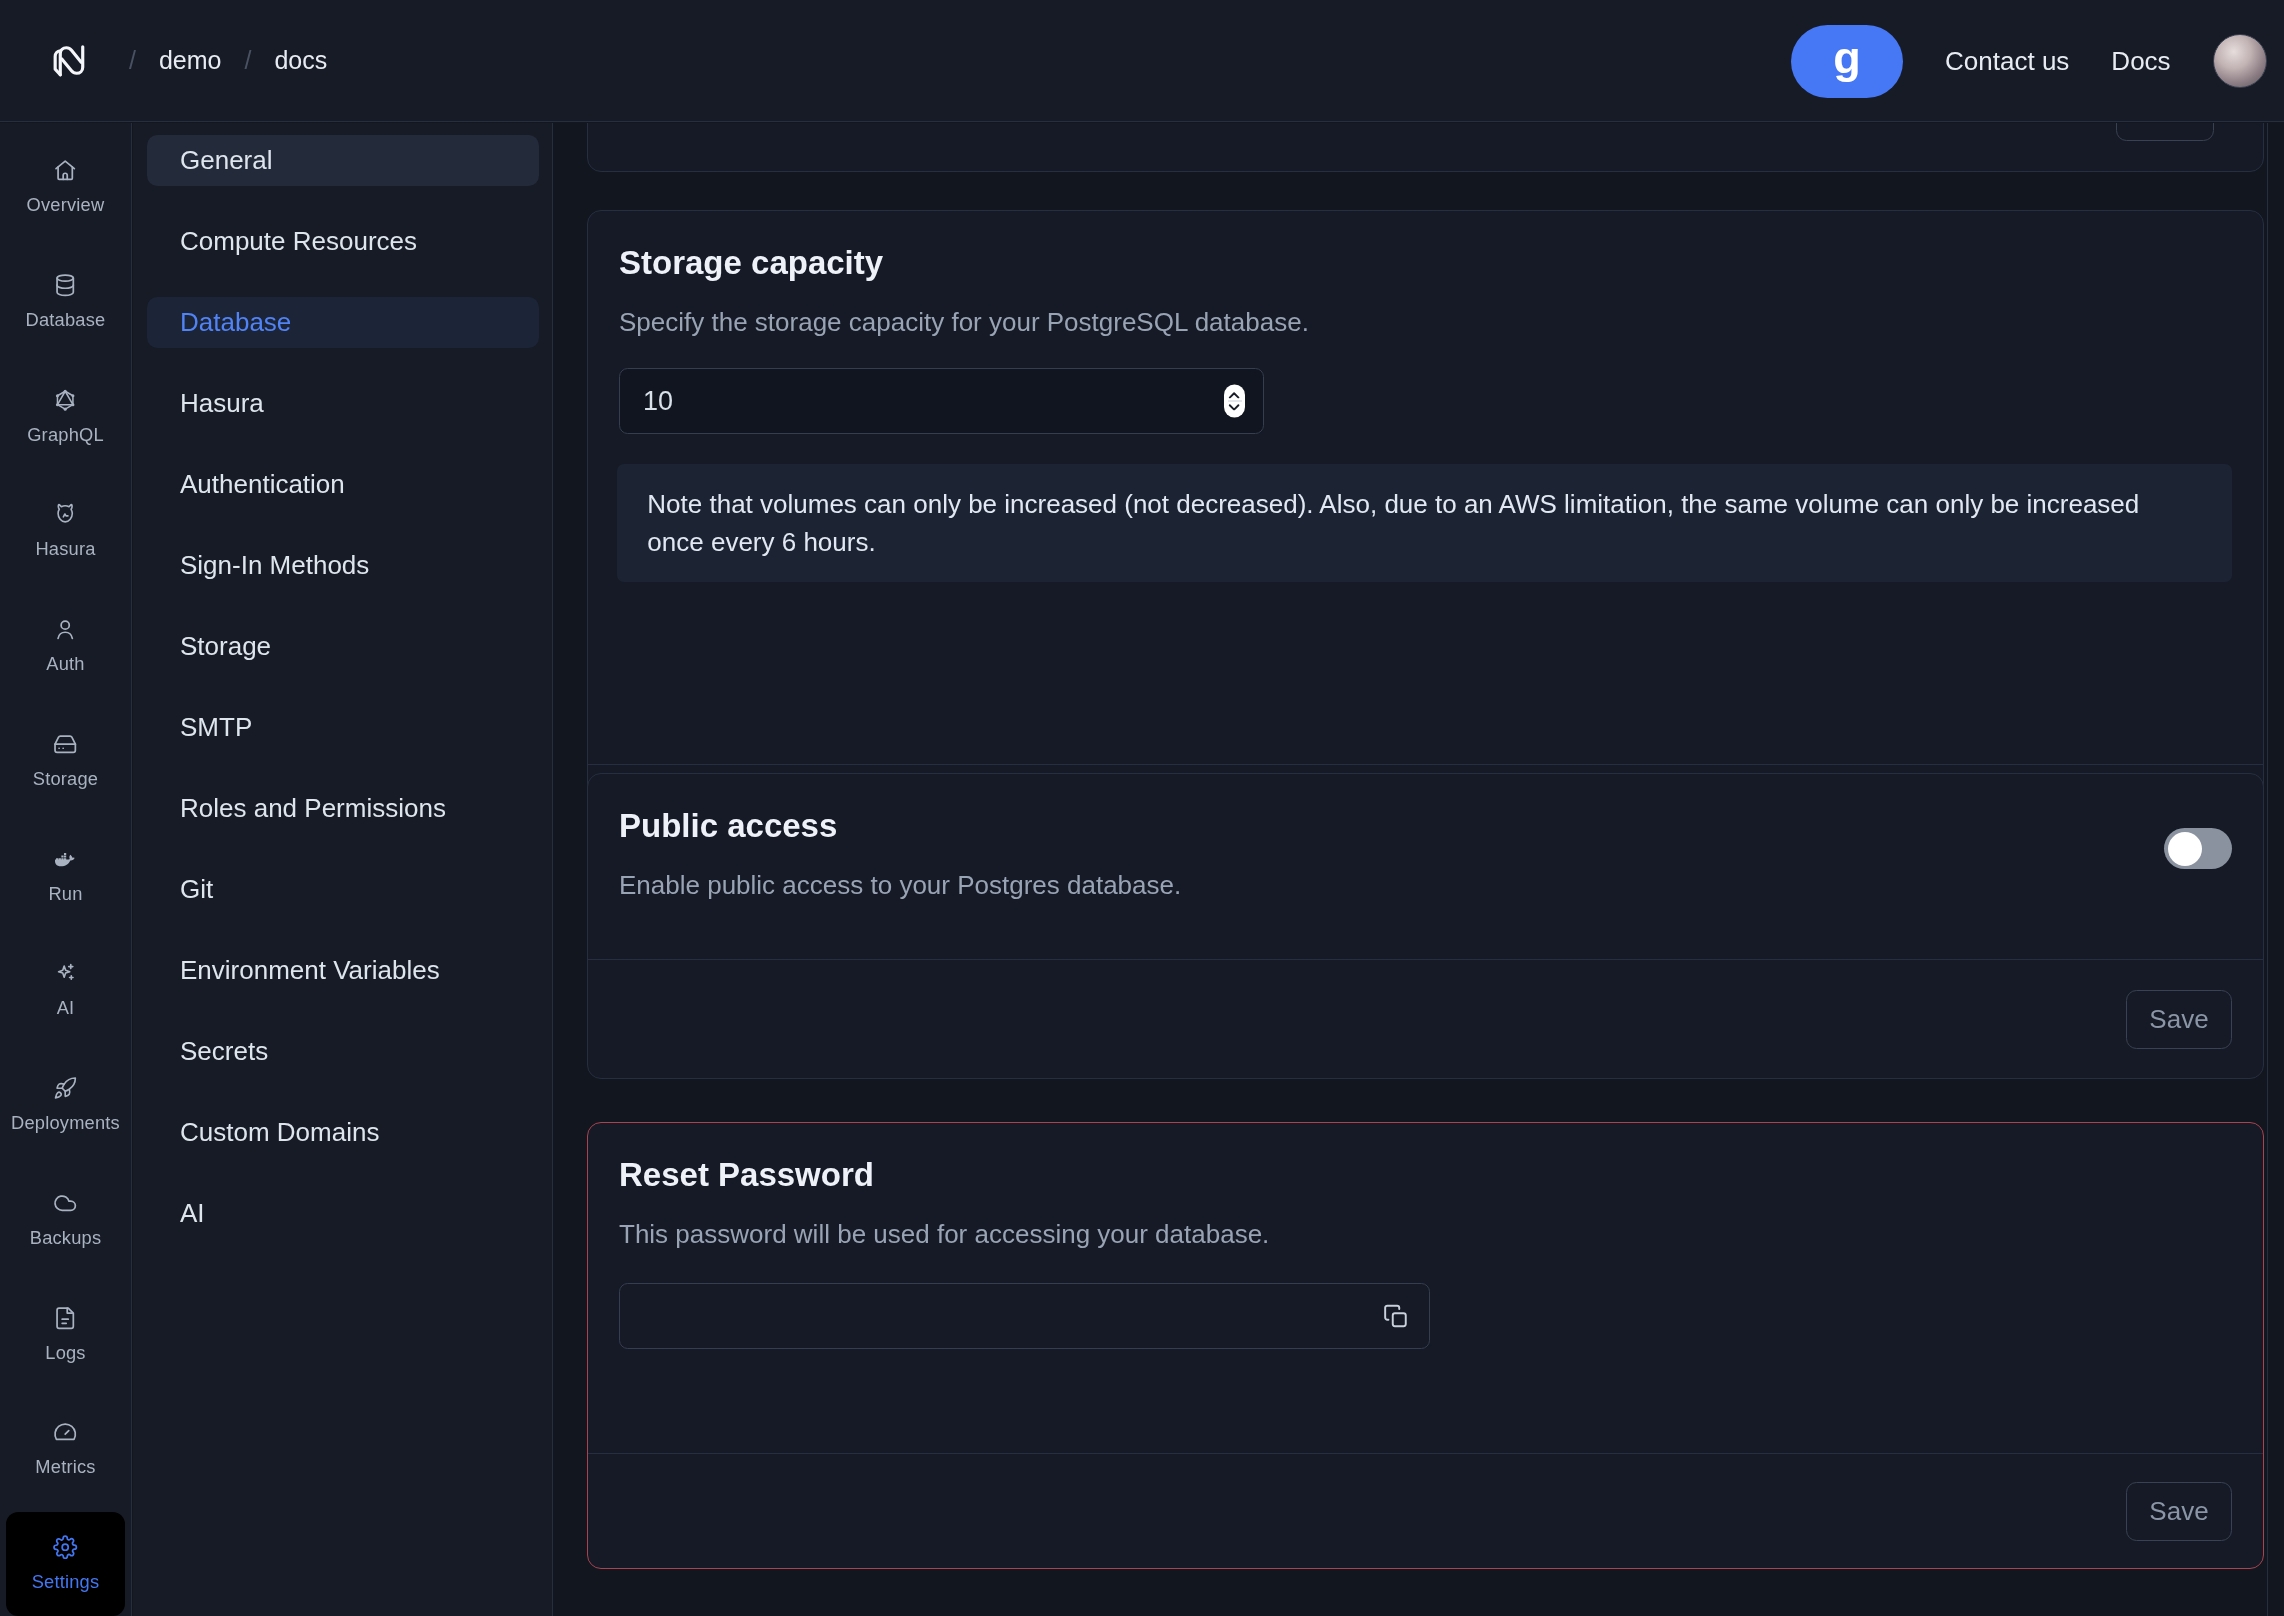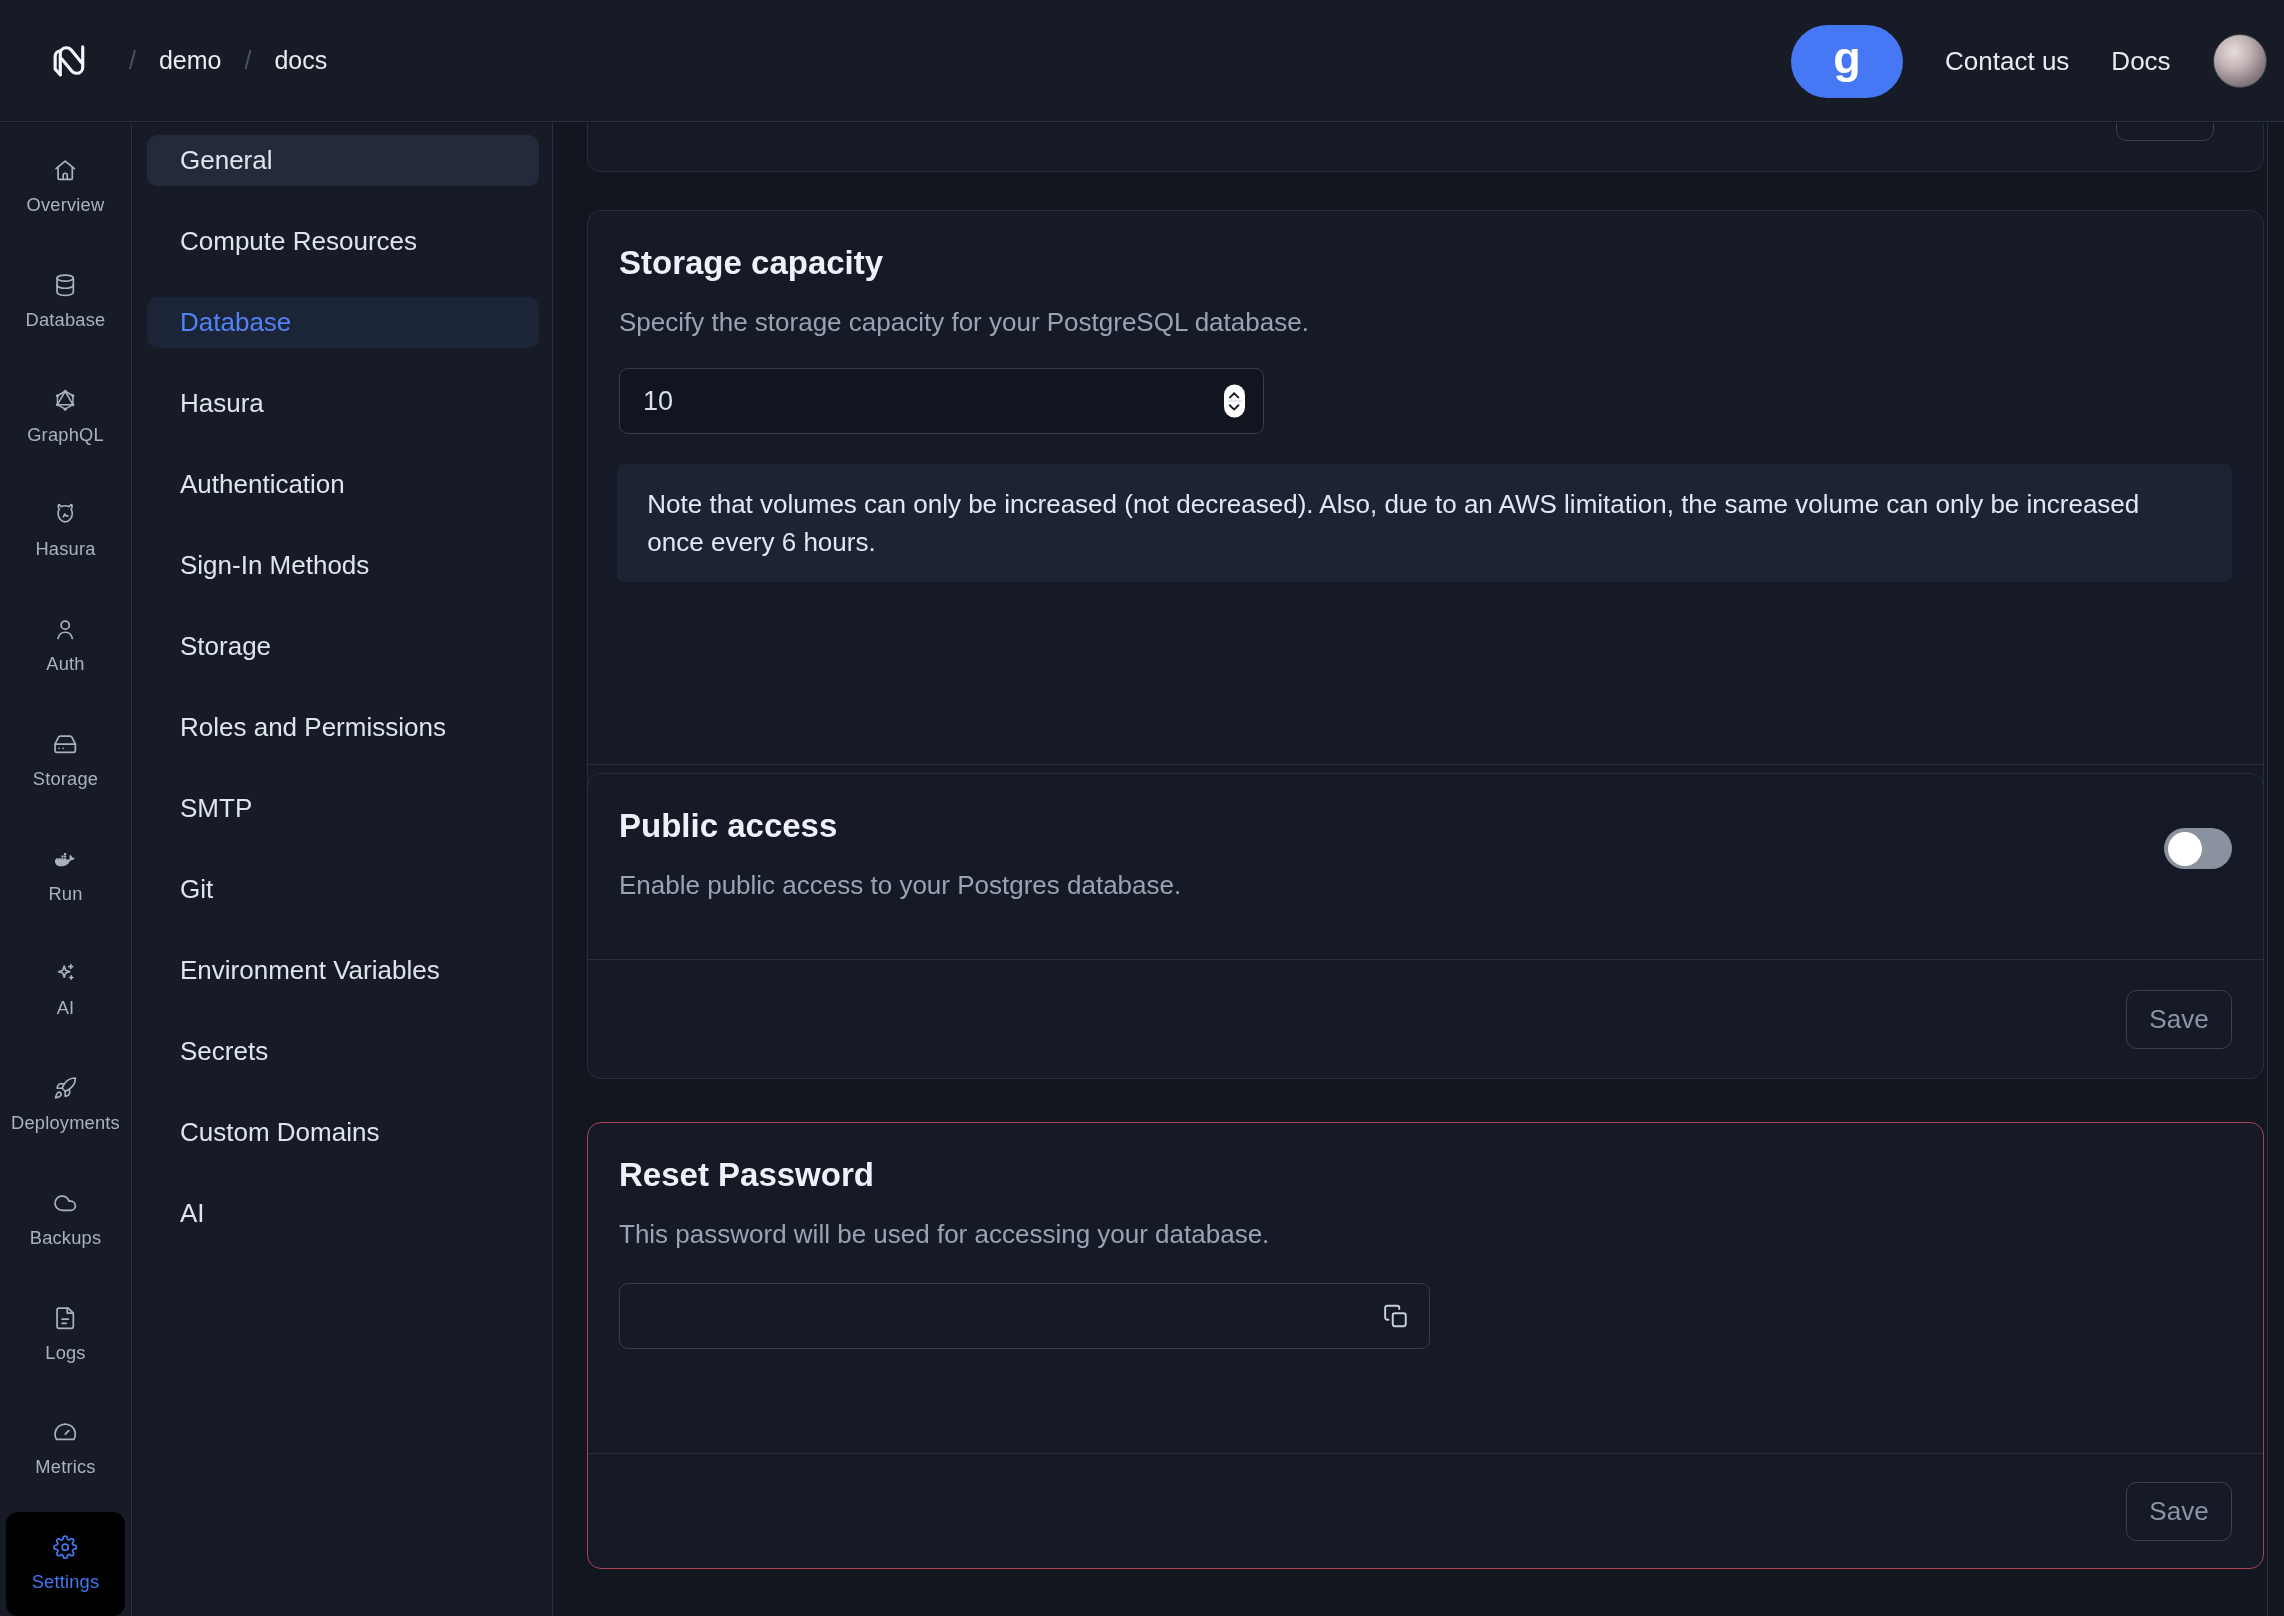--- a/index.html
+++ b/index.html
@@ -253,22 +253,22 @@
 </aside>
 
 <aside class="menubar">
   <div class="menu-item hovered">General</div>
   <div class="menu-item">Compute Resources</div>
   <div class="menu-item active">Database</div>
   <div class="menu-item">Hasura</div>
   <div class="menu-item">Authentication</div>
   <div class="menu-item">Sign-In Methods</div>
   <div class="menu-item">Storage</div>
+  <div class="menu-item">SMTP</div>
   <div class="menu-item">Roles and Permissions</div>
-  <div class="menu-item">SMTP</div>
   <div class="menu-item">Git</div>
   <div class="menu-item">Environment Variables</div>
   <div class="menu-item">Secrets</div>
   <div class="menu-item">Custom Domains</div>
   <div class="menu-item">AI</div>
 </aside>
 
 <main class="content">
 
   <section class="card partial">

